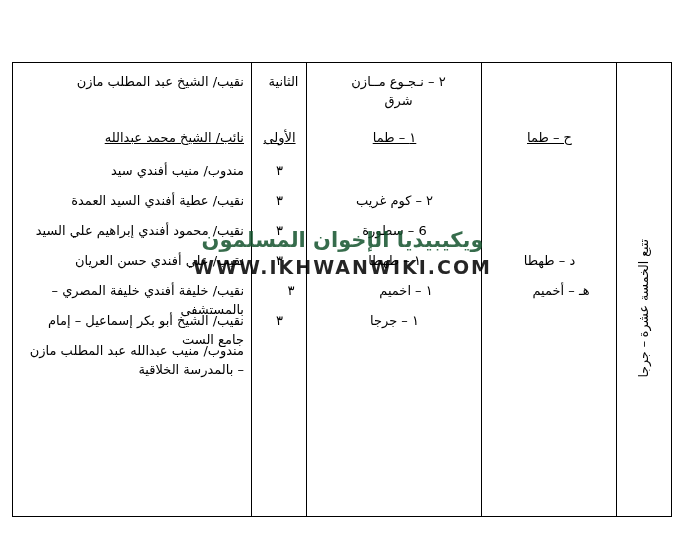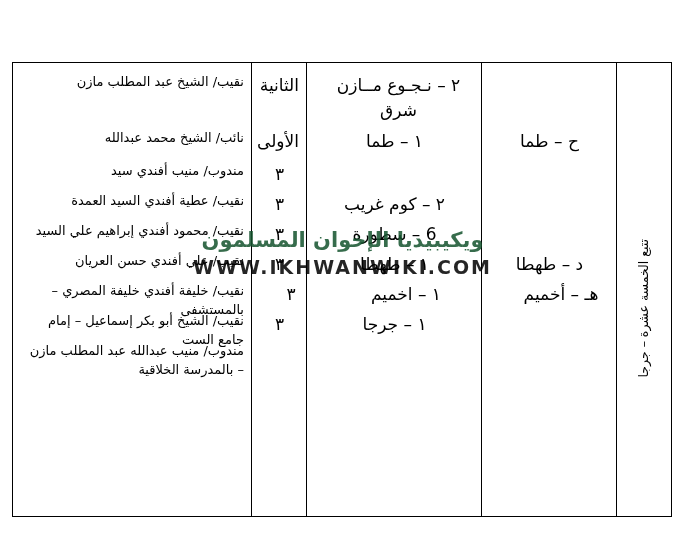--- a/index.html
+++ b/index.html
@@ -109,30 +109,30 @@
   
   .rows {
     position: absolute;
     left: 0;
     right: 0;
     top: 0;
   }
   .cell {
     box-sizing: border-box;
     padding: 2px 8px 2px 8px;
-    font-size: 17px;
+    font-size: 13px;
     line-height: 1.45;
     white-space: pre-line;
   }
   .cell.center { text-align: center; }
   .cell.right  { text-align: right; }
 
   
   .r0 { height: 60px; }
-  .r1 { height: 33px; }
+  .r1 { height: 33px; text-decoration: underline; }
   .r2 { height: 30px; }
   .r3 { height: 30px; }
   .r4 { height: 30px; }
   .r5 { height: 30px; }
   .r6 { height: 30px; padding-left: 31px; }
   .r7 { height: 30px; }
   .r8 { height: 66px; }
 
   .pad-top-1 { padding-top: 6px; }
   .pad-top-2 { padding-top: 10px; margin-left: 8px; }

